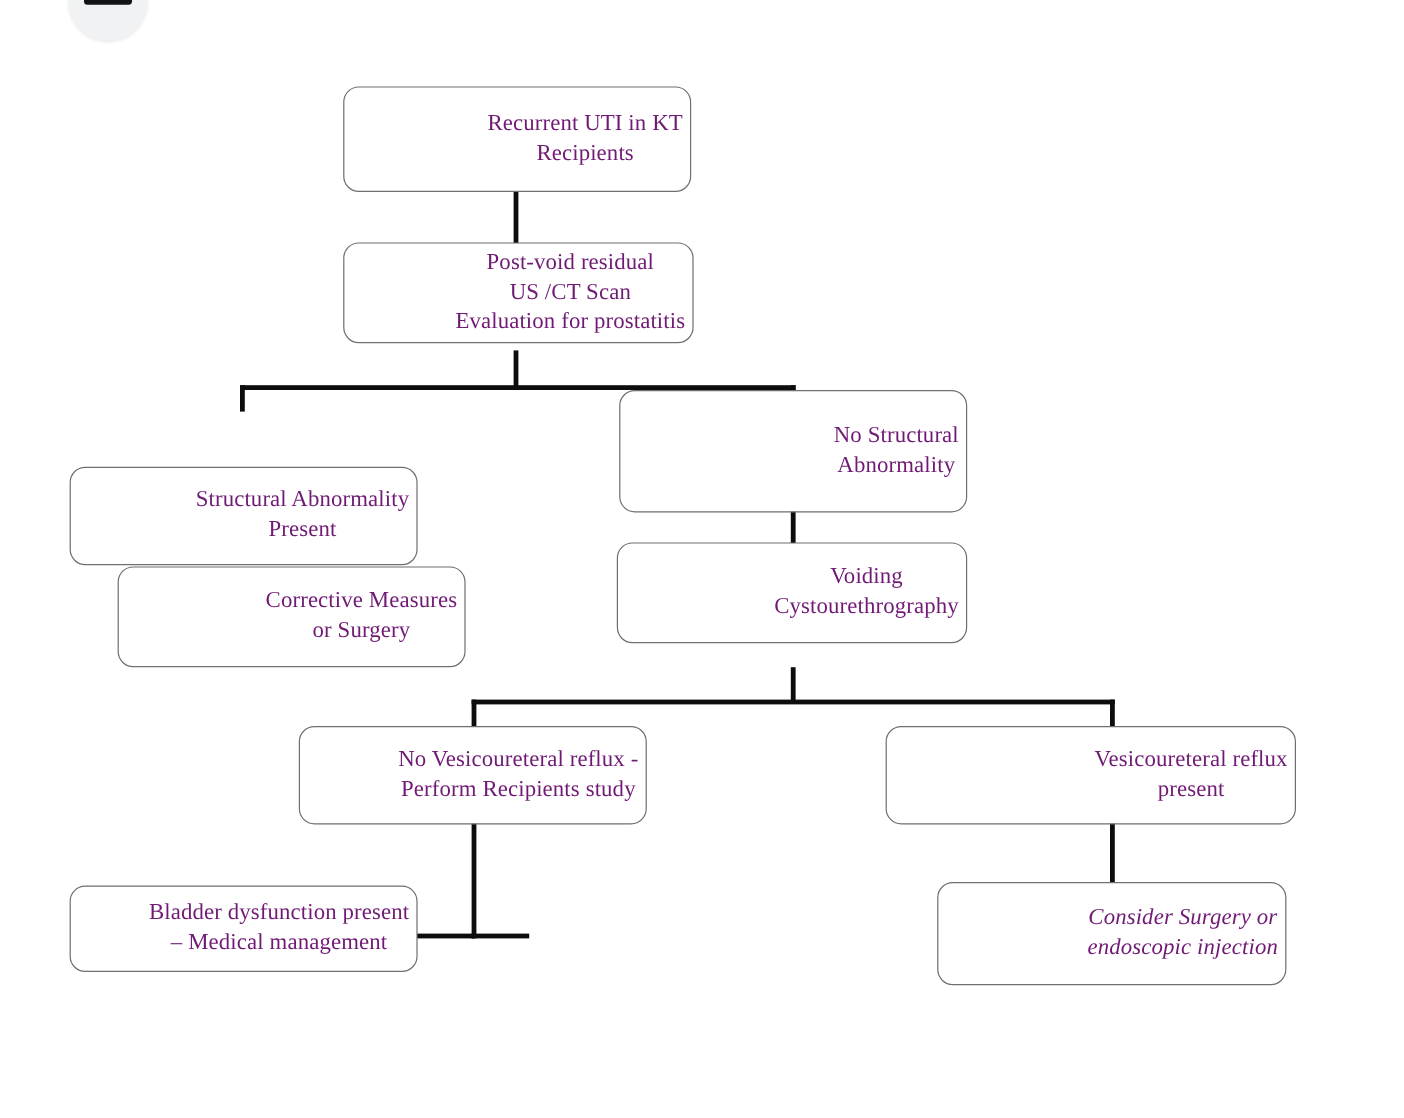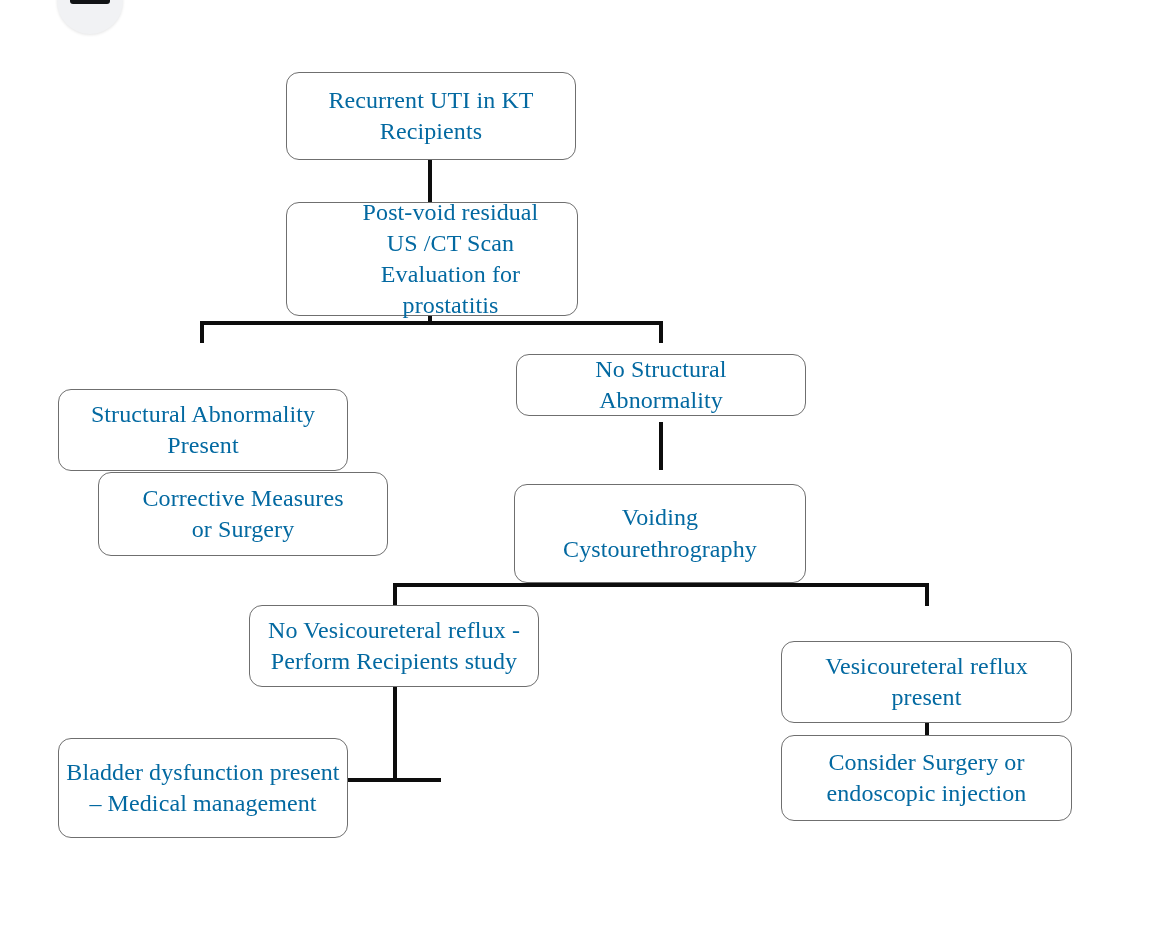--- a/index.html
+++ b/index.html
@@ -16,24 +16,24 @@
     overflow: hidden;
   }
   .node {
     position: absolute;
     box-sizing: border-box;
     border: 1.4px solid #6f6f6f;
     border-radius: 13px;
     background: #ffffff;
     display: flex;
     align-items: center;
-    justify-content: center;
+    justify-content: flex-end;
     text-align: center;
-    color: #0369a1;
-    font-size: 24px;
+    color: #701a75;
+    font-size: 19px;
     line-height: 1.30;
     letter-spacing: 0.1px;
     padding: 2px 6px;
     z-index: 3;
   }
   .node .label {
     display: block;
     white-space: pre-line;
   }
   .conn {
@@ -95,60 +95,60 @@
   <div class="conn h" style="left:345px; top:778px; width:50px;"></div>
   <div class="conn h" style="left:393px; top:778px; width:48px;"></div>
 
   <div class="conn v" style="left:925px; top:686px; height:50px;"></div>
 
   <div class="node" style="left:286px; top:72px; width:290px; height:88px;">
     <span class="label">Recurrent UTI in KT
 Recipients</span>
   </div>
 
-  <div class="node" style="left:286px; top:202px; width:292px; height:114px;padding-left:43px;">
+  <div class="node" style="left:286px; top:202px; width:292px; height:84px;padding-left:43px;">
     <span class="label">Post-void residual
 US /CT Scan
 Evaluation for prostatitis</span>
   </div>
 
   <div class="node" style="left:58px; top:341px; width:290px; height:82px;margin-top:48px;">
     <span class="label">Structural Abnormality
 Present</span>
   </div>
 
-  <div class="node" style="left:516px; top:354px; width:290px; height:62px;">
+  <div class="node" style="left:516px; top:325px; width:290px; height:102px;">
     <span class="label">No Structural
 Abnormality</span>
   </div>
 
   <div class="node" style="left:58px; top:472px; width:290px; height:84px;margin-left:40px;">
     <span class="label">Corrective Measures
 or Surgery</span>
   </div>
 
-  <div class="node" style="left:514px; top:484px; width:292px; height:99px;">
+  <div class="node" style="left:514px; top:452px; width:292px; height:84px;">
     <span class="label">Voiding
 Cystourethrography</span>
   </div>
 
   <div class="node" style="left:249px; top:605px; width:290px; height:82px;">
     <span class="label">No Vesicoureteral reflux -
 Perform Recipients study</span>
   </div>
 
-  <div class="node" style="left:781px; top:605px; width:291px; height:82px;margin-top:36px;">
+  <div class="node" style="left:738px; top:605px; width:342px; height:82px;">
     <span class="label">Vesicoureteral reflux
 present</span>
   </div>
 
-  <div class="node" style="left:58px; top:738px; width:290px; height:100px;">
+  <div class="node" style="left:58px; top:738px; width:290px; height:72px;">
     <span class="label">Bladder dysfunction present
 – Medical management</span>
   </div>
 
 
-  <div class="node" style="left:781px; top:735px; width:291px; height:86px;">
+  <div class="node" style="left:781px; top:735px; width:291px; height:86px;font-style:italic;">
     <span class="label">Consider Surgery or
 endoscopic injection</span>
   </div>
 
 </div>
 
 </body></html>

